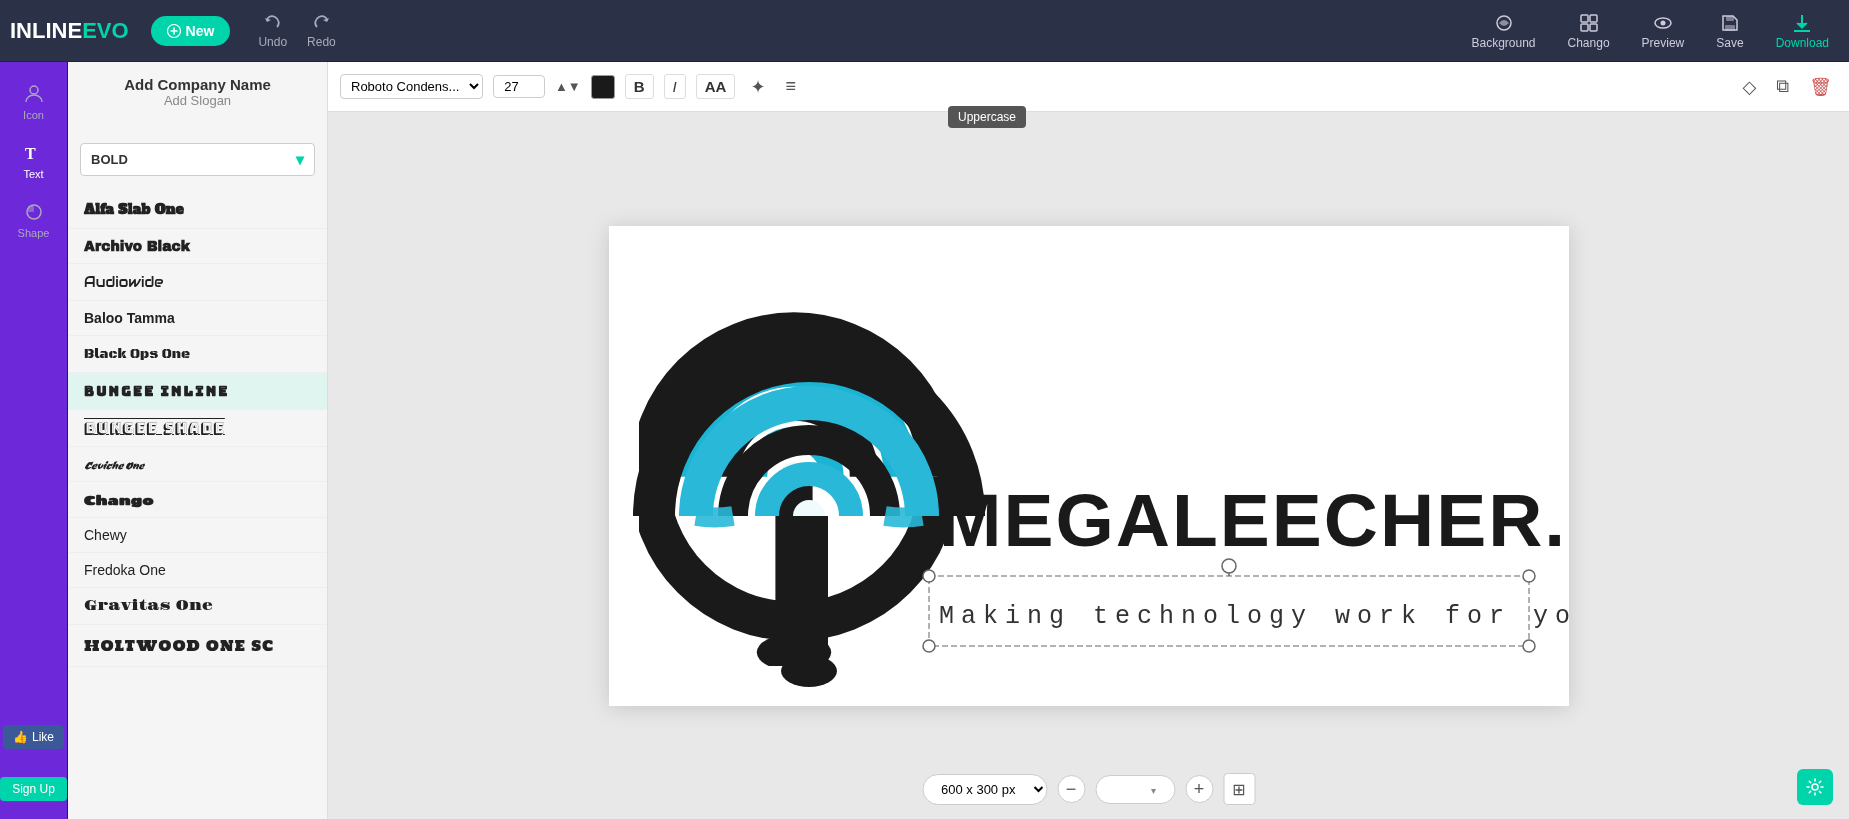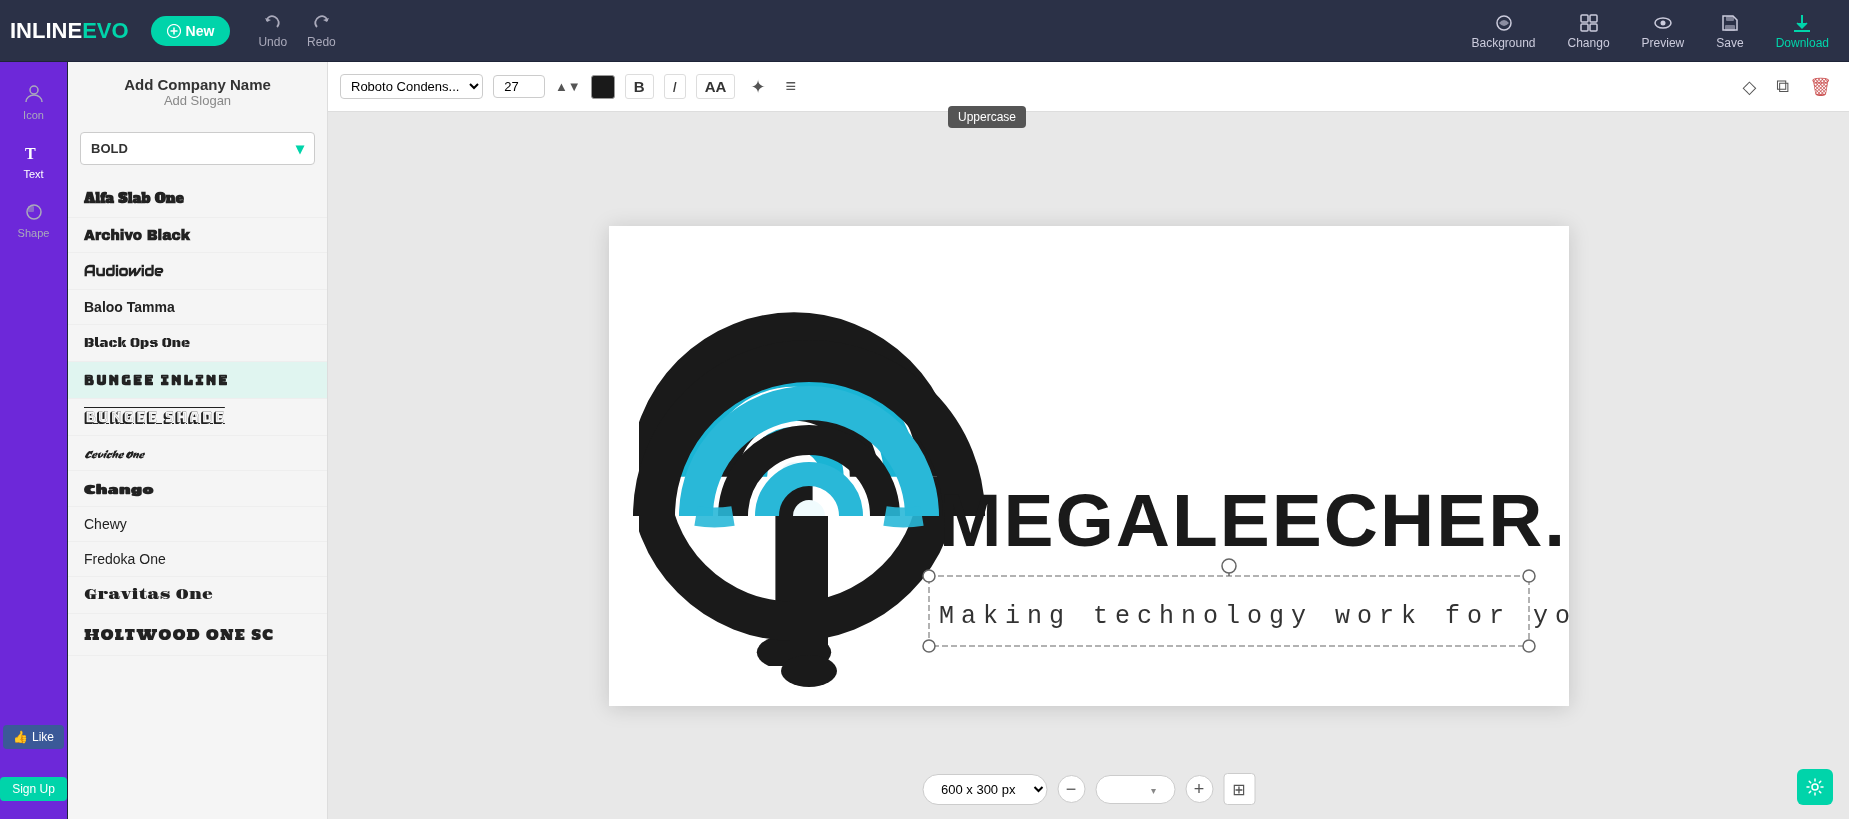--- a/index.html
+++ b/index.html
@@ -93,21 +93,21 @@
       padding: 5px 12px; font-size: 12px; cursor: pointer;
     }
 
     
     #font-panel {
       width: 260px; background: #f5f5f5; flex-shrink: 0; overflow-y: auto;
       border-right: 1px solid #ddd; display: flex; flex-direction: column;
     }
     #panel-header { padding: 14px 16px 4px; }
     #add-company { font-size: 15px; font-weight: 600; color: #333; text-align: center; }
-    #add-slogan { font-size: 13px; color: #888; text-align: center; margin-bottom: 10px; }
+    #add-slogan { font-size: 13px; color: #888; text-align: center; margin-bottom: 21px; }
     .tab-row { display: flex; border-bottom: 1px solid #ddd; }
     .tab-btn {
       flex: 1; padding: 8px; background: #fff; border: none; cursor: pointer;
       font-size: 13px; color: #555; border-bottom: 2px solid transparent;
     }
     .tab-btn.active { border-bottom: 2px solid #00d4aa; color: #333; font-weight: 600; }
     #style-dropdown {
       margin: 10px 12px; padding: 6px 10px; background: #fff; border: 1px solid #ccc;
       border-radius: 4px; font-size: 13px; font-weight: 700; color: #333;
       display: flex; justify-content: space-between; align-items: center; cursor: pointer;
@@ -276,21 +276,21 @@
       <div id="add-company">Add Company Name</div>
       <div id="add-slogan">Add Slogan</div>
     </div>
     <div id="style-dropdown">
       <span>BOLD</span>
       <span class="dropdown-arrow">▾</span>
     </div>
     <div class="font-list" id="font-list-container">
     <div class="font-item"><span style="font-family: 'Alfa Slab One', serif; font-weight:700; font-style:normal;">Alfa Slab One</span></div>
         <div class="font-item"><span style="font-family: 'Archivo Black', sans-serif; font-weight:900; font-style:normal;">Archivo Black</span></div>
-        <div class="font-item"><span style="font-family: 'Audiowide', sans-serif; font-weight:700; font-style:normal;margin-top:38px;">Audiowide</span></div>
+        <div class="font-item"><span style="font-family: 'Audiowide', sans-serif; font-weight:400; font-style:normal;margin-top:38px;">Audiowide</span></div>
         <div class="font-item"><span style="font-family: 'Baloo Tamma', sans-serif; font-weight:700; font-style:normal;">Baloo Tamma</span></div>
         <div class="font-item"><span style="font-family: 'Black Ops One', sans-serif; font-weight:400; font-style:normal;">Black Ops One</span></div>
         <div class="font-item selected"><span style="font-family: 'Bungee Inline', sans-serif; font-weight:700; letter-spacing:2px;">BUNGEE INLINE</span></div>
         <div class="font-item"><span style="font-family: 'Bungee Shade', sans-serif; font-weight:400; letter-spacing:1px; text-decoration: underline overline; margin-top: 7px;">BUNGEE SHADE</span></div>
         <div class="font-item"><span style="font-family: 'Ceviche One', sans-serif; font-weight:400; font-style:italic;">Ceviche One</span></div>
         <div class="font-item"><span style="font-family: 'Chango', sans-serif; font-weight:900;">Chango</span></div>
         <div class="font-item"><span style="font-family: 'Chewy', sans-serif; font-weight:400;">Chewy</span></div>
         <div class="font-item"><span style="font-family: 'Fredoka One', sans-serif; font-weight:400;">Fredoka One</span></div>
         <div class="font-item"><span style="font-family: 'Gravitas One', sans-serif; font-weight:400;">Gravitas One</span></div>
         <div class="font-item"><span style="font-family: 'Holtwood One SC', sans-serif; font-weight:400; letter-spacing:1px;">HOLTWOOD ONE SC</span></div>

